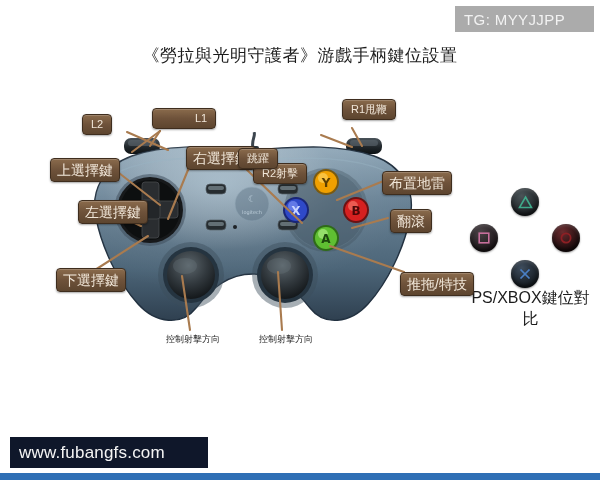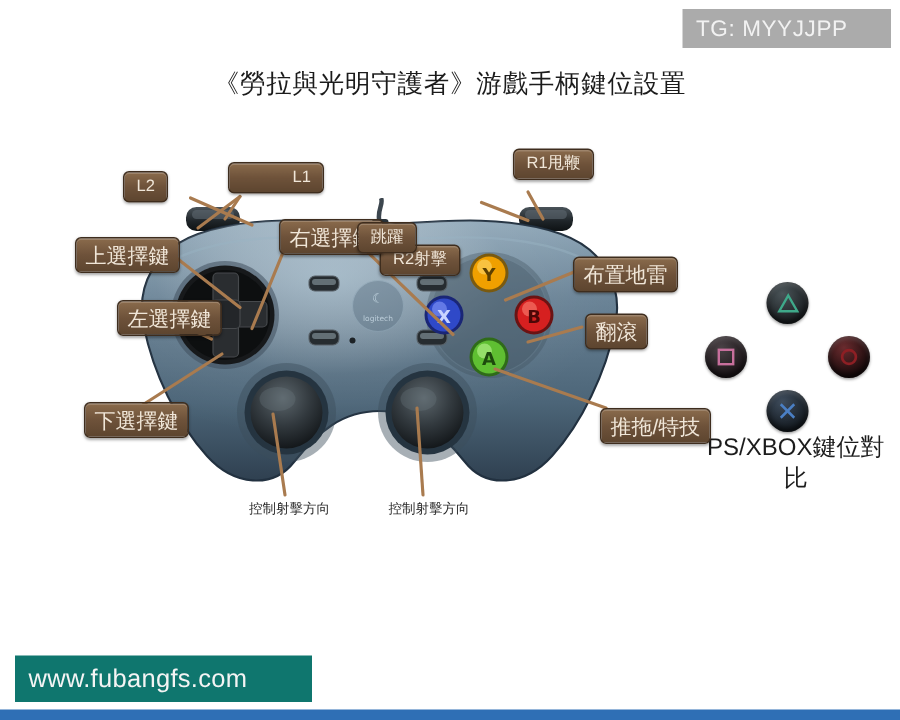--- a/index.html
+++ b/index.html
@@ -39,21 +39,21 @@
     color: #1b1b1b;
     font-family: "DejaVu Serif", "Liberation Serif", serif;
     letter-spacing: 0.5px;
   }
 
   
   .watermark {
     position: absolute;
     left: 10px; top: 437px;
     width: 198px; height: 31px;
-    background: #0f766e;
+    background: #0f172a;
     color: #f4f4f4;
     font-size: 17px;
     display: flex; align-items: center;
     padding-left: 9px;
     letter-spacing: 0.2px;
   }
   .bottom-strip {
     position: absolute;
     left: 0; bottom: 0;
     width: 600px; height: 7px;

